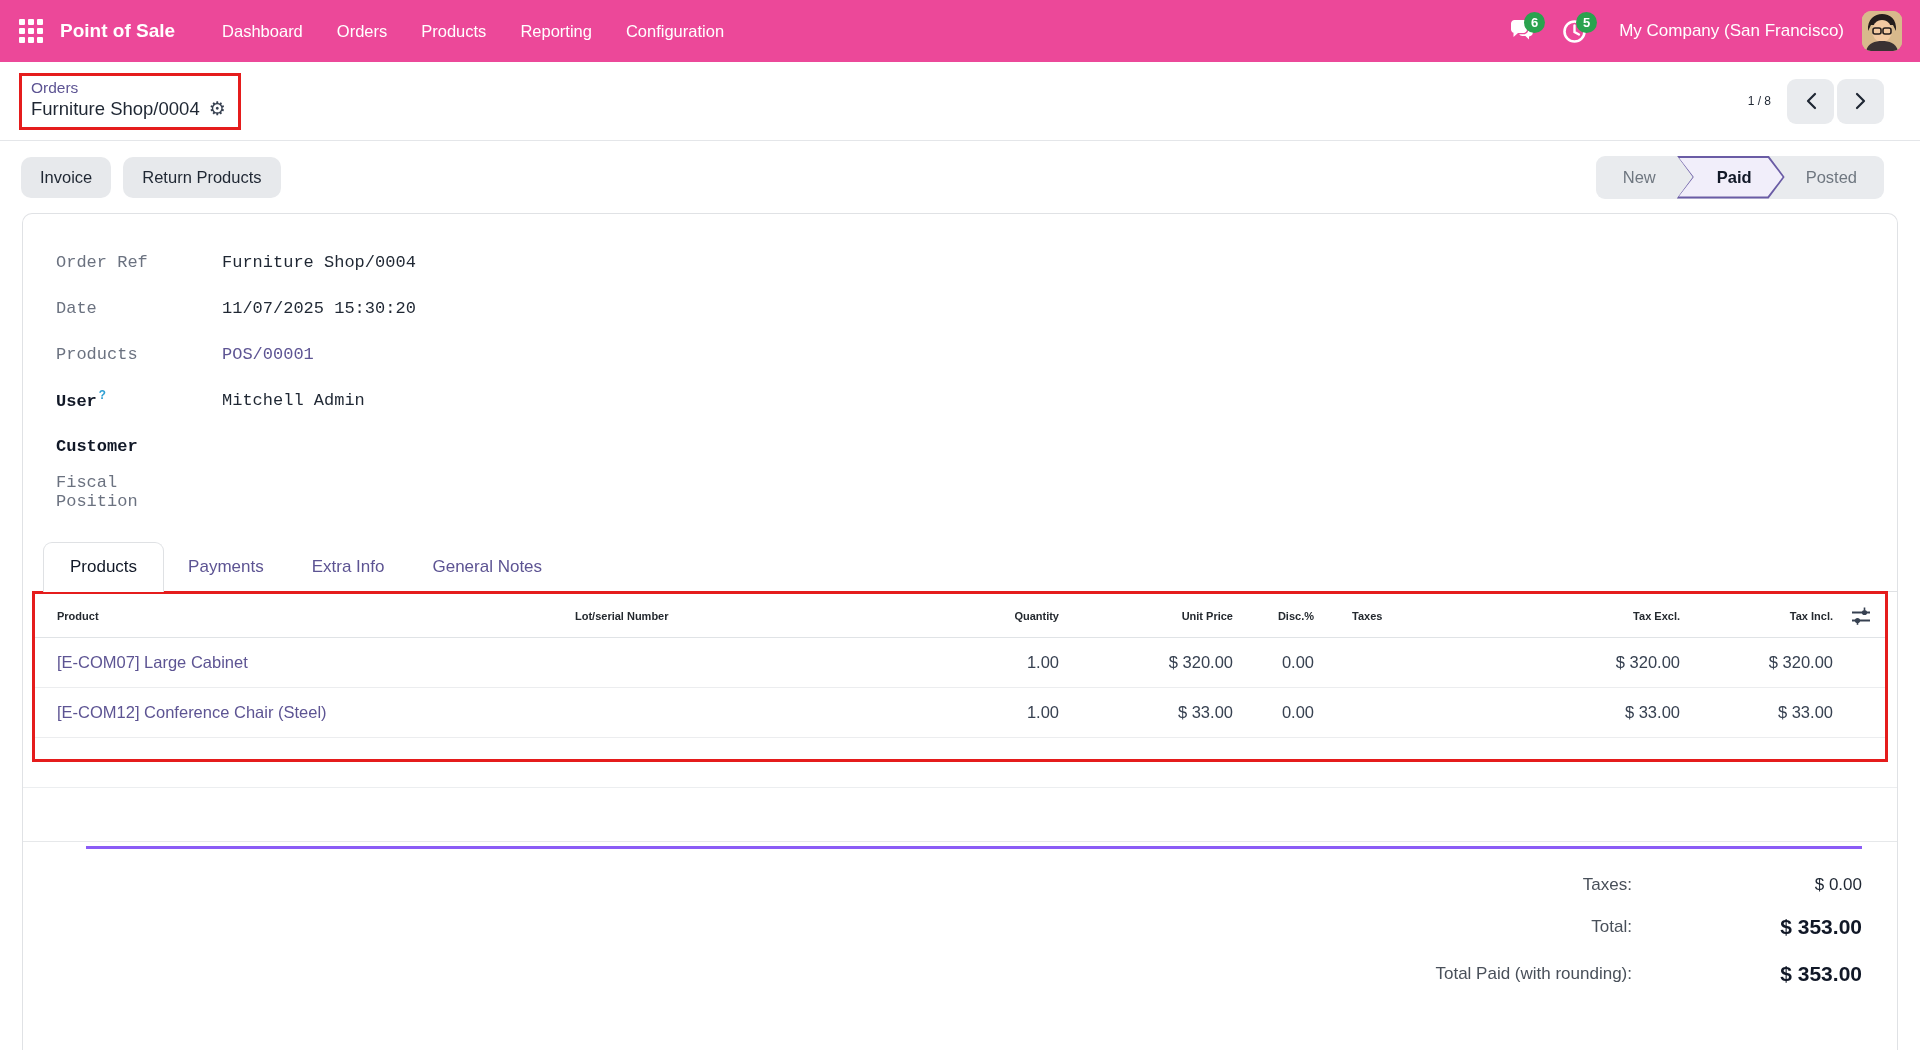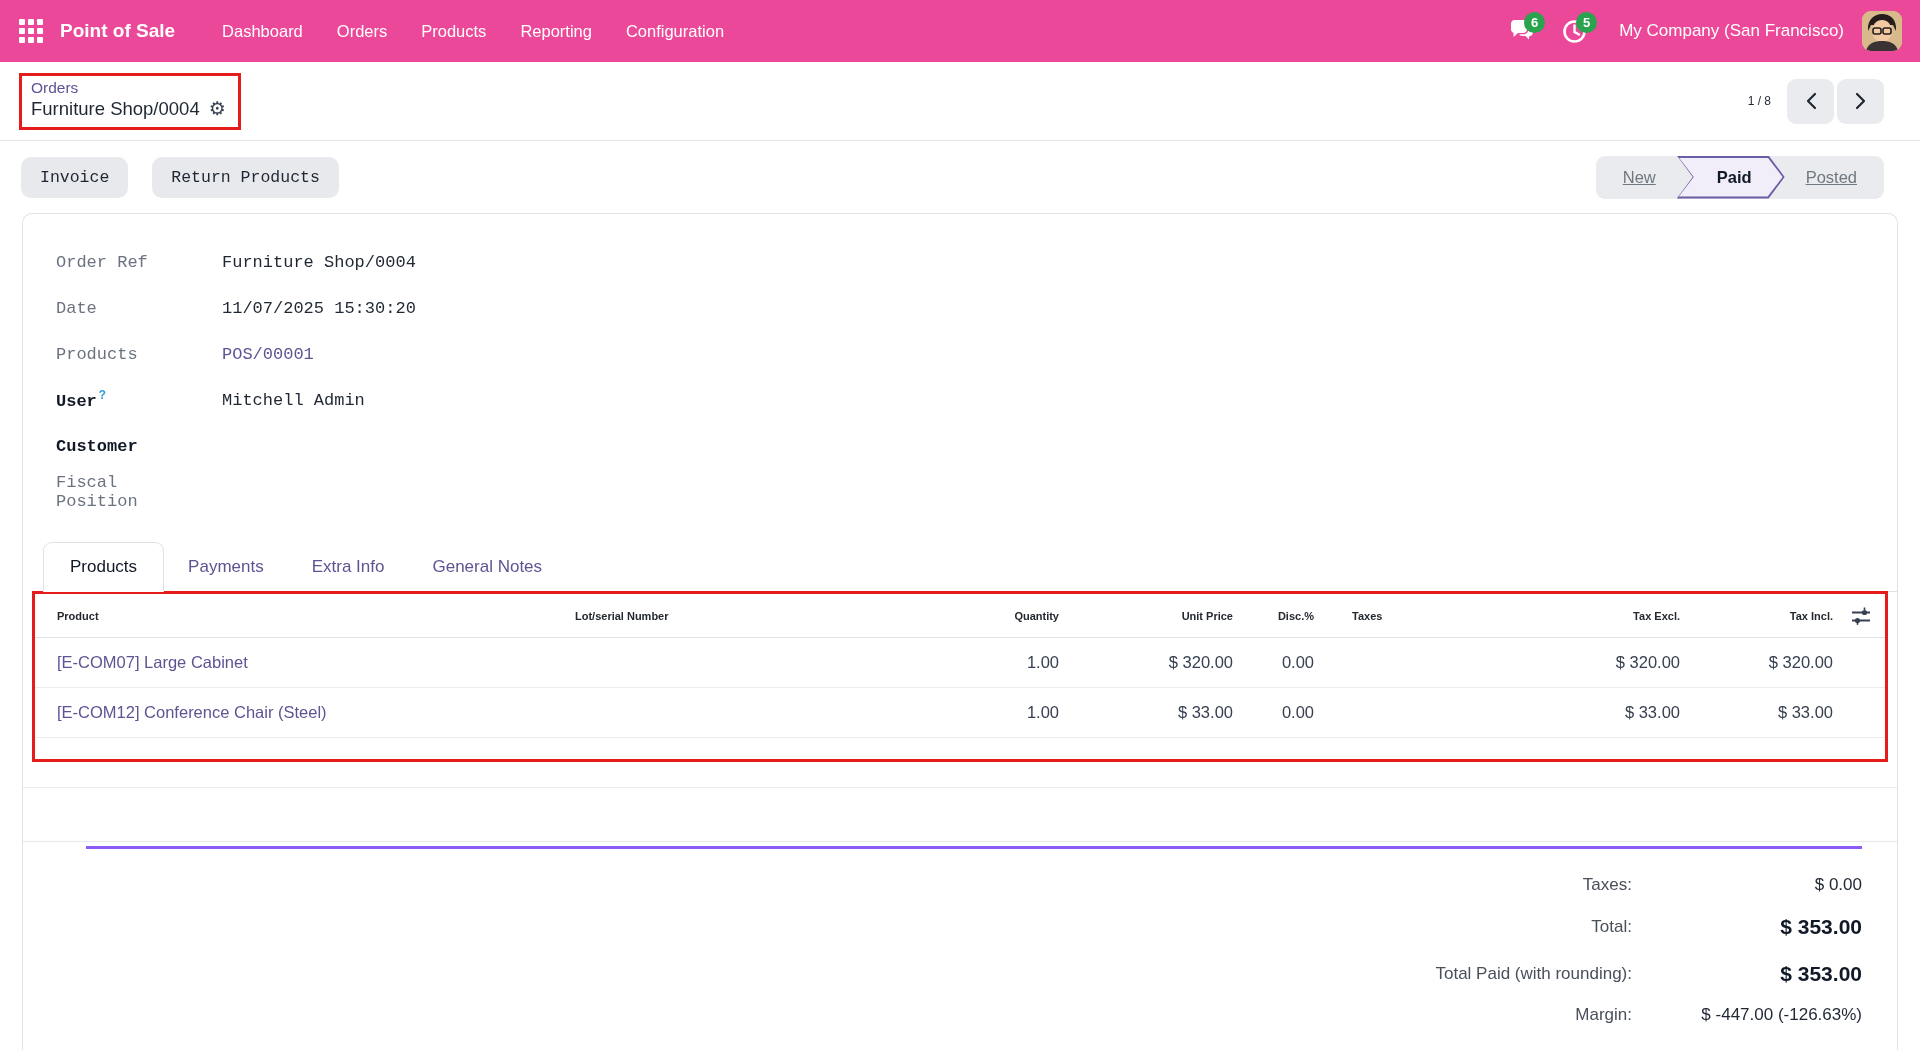--- a/index.html
+++ b/index.html
@@ -37,26 +37,26 @@
   .gear-btn { background:none; border:none; cursor:pointer; font-size:19px; color:#374151; line-height:1; padding:0; }
   .pager { display:flex; align-items:center; gap:16px; }
   .pager-value { font-size:12px; color:#1f2733; cursor:pointer; }
   .pager-btns { display:flex; gap:3px; }
   .pager-btn { width:47px; height:45px; background:#e9ebee; border:none; border-radius:9px;
     cursor:pointer; display:flex; align-items:center; justify-content:center; }
 
   
   .action-row { height:72px; display:flex; align-items:center; justify-content:space-between;
     padding:0 36px 0 21px; }
-  .action-left { display:flex; gap:24px;font-family:Liberation Mono, monospace; }
+  .action-left { display:flex; gap:12px; }
   .btn { background:#e7e9ec; color:#1f2733; border:none; border-radius:10px; padding:11px 19px;
     font-size:16.5px; font-weight:500; font-family:inherit; cursor:pointer; }
   .statusbar { display:flex; align-items:stretch; height:43px; background:#e9ebee; border-radius:9px; overflow:hidden; }
   .step { display:flex; align-items:center; padding:0 27px; color:#6f7780; font-size:16.5px;
-    background:none; border:none; cursor:pointer; font-family:inherit;text-decoration:underline; }
+    background:none; border:none; cursor:pointer; font-family:inherit; }
   .step-active-outer { position:relative; display:flex; align-items:center; background:#6a5ca5;
     clip-path:polygon(0 0, calc(100% - 16px) 0, 100% 50%, calc(100% - 16px) 100%, 0 100%, 16px 50%);
     margin:0 -6px; cursor:pointer; border:none; padding:0; font-family:inherit; }
   .step-active-inner { position:absolute; inset:2px;
     clip-path:polygon(0 0, calc(100% - 15px) 0, 100% 50%, calc(100% - 15px) 100%, 0 100%, 15px 50%);
     background:#f1eefa; }
   .step-active-label { position:relative; z-index:2; padding:0 33px 0 40px; font-size:16.5px;
     font-weight:700; color:#111827; }
 
   
@@ -305,19 +305,15 @@
       <span class="t-value">$ 0.00</span>
     </div>
     <div class="t-row big">
       <span class="t-label">Total:</span>
       <span class="t-value">$ 353.00</span>
     </div>
     <div class="t-row big">
       <span class="t-label">Total Paid (with rounding):</span>
       <span class="t-value">$ 353.00</span>
     </div>
-    <div class="t-row small">
-      <span class="t-label">Margin:</span>
-      <span class="t-value">$ -447.00 (-126.63%)</span>
-    </div>
   </div>
 
 </div>
 
 </body></html>

